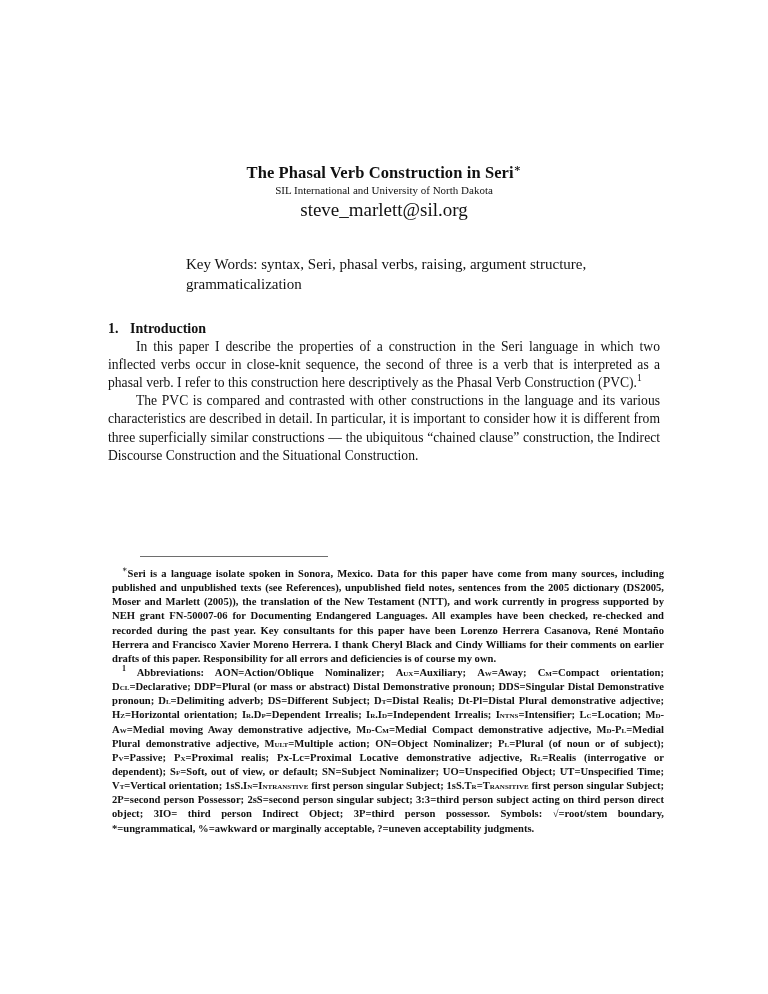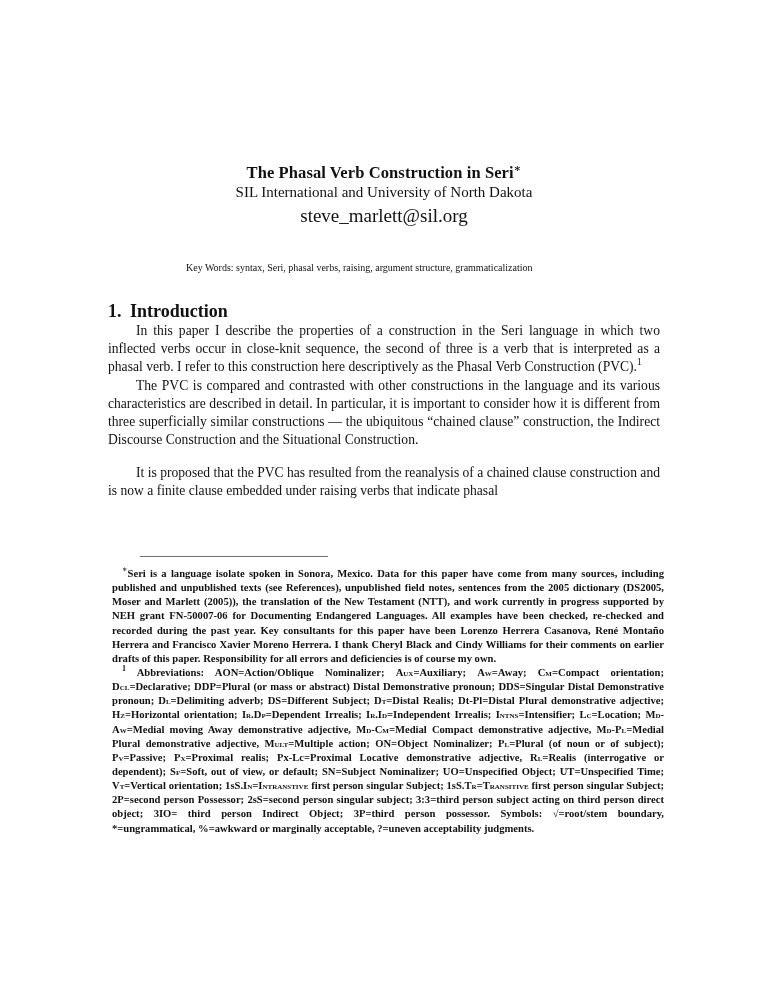--- a/index.html
+++ b/index.html
@@ -41,42 +41,42 @@
     line-height: 0;
   }
   .author-name {
     font-size: 13px;
     font-weight: bold;
     margin: 0;
     padding-top: 24px;
     line-height: 1.32;
   }
   .affiliation {
-    font-size: 15px;
+    font-size: 11px;
     margin: 0;
     line-height: 1.32;
   }
   .email {
     font-size: 19px;
     margin: 0;
     line-height: 1.32;
   }
   
   .keywords {
     margin: 0;
     padding: 33px 60px 0 78px;
-    font-size: 10px;
+    font-size: 15px;
     line-height: 1.30;
     text-align: left;
   }
   
   .section-heading {
     margin: 0;
     padding-top: 26px;
-    font-size: 18px;
+    font-size: 14px;
     font-weight: bold;
     line-height: 1.25;
   }
   .section-heading .num {
     display: inline-block;
     width: 22px;
   }
   
   .body-par {
     margin: 0;
@@ -138,21 +138,20 @@
   </div>
 
   <p class="keywords">Key Words: syntax, Seri, phasal verbs, raising, argument structure, grammaticalization</p>
 
   <h2 class="section-heading"><span class="num">1.</span><span>Introduction</span></h2>
 
   <p class="body-par"><span>In this paper I describe the properties of a construction in the Seri language in which two inflected verbs occur in close-knit sequence, the second of three is a verb that is interpreted as a phasal verb. I refer to this construction here descriptively as the Phasal Verb Construction (PVC).</span><sup class="fnmark">1</sup></p>
 
   <p class="body-par">The PVC is compared and contrasted with other constructions in the language and its various characteristics are described in detail. In particular, it is important to consider how it is different from three superficially similar constructions — the ubiquitous “chained clause” construction, the Indirect Discourse Construction and the Situational Construction.</p>
 
-  <p class="body-par spaced">It is proposed that the PVC has resulted from the reanalysis of a chained clause construction and is now a finite clause embedded under raising verbs that indicate phasal</p>
 
   <div class="footnote-area">
     <hr class="footnote-rule">
     <p class="footnote"><sup class="fnmark">∗</sup><span>Seri is a language isolate spoken in Sonora, Mexico. Data for this paper have come from many sources, including published and unpublished texts (see References), unpublished field notes, sentences from the 2005 dictionary (DS2005, Moser and Marlett (2005)), the translation of the New Testament (NTT), and work currently in progress  supported by NEH grant FN-50007-06 for Documenting Endangered Languages. All examples have been checked, re-checked and recorded during the past year. Key consultants for this paper have been Lorenzo Herrera Casanova, René Montaño Herrera and Francisco Xavier Moreno Herrera. I thank Cheryl Black and Cindy Williams for their comments on earlier drafts of this paper. Responsibility for all errors and deficiencies is of course my own.</span></p>
     <p class="footnote"><sup class="fnmark">1</sup><span id="fn1-body"><span> Abbreviations: AON=Action/Oblique Nominalizer; </span><span class="sc">Aux</span><span>=Auxiliary; </span><span class="sc">Aw</span><span>=Away; </span><span class="sc">Cm</span><span>=Compact orientation; </span><span class="sc">Dcl</span><span>=Declarative; DDP=Plural (or mass or abstract) Distal Demonstrative pronoun; DDS=Singular Distal Demonstrative pronoun; </span><span class="sc">Dl</span><span>=Delimiting adverb; DS=Different Subject; </span><span class="sc">Dt</span><span>=Distal Realis; Dt-Pl=Distal Plural demonstrative adjective; </span><span class="sc">Hz</span><span>=Horizontal orientation; </span><span class="sc">Ir.Dp</span><span>=Dependent Irrealis; </span><span class="sc">Ir.Id</span><span>=Independent Irrealis; </span><span class="sc">Intns</span><span>=Intensifier; </span><span class="sc">Lc</span><span>=Location; </span><span class="sc">Md-Aw</span><span>=Medial moving Away demonstrative adjective, </span><span class="sc">Md-Cm</span><span>=Medial Compact demonstrative adjective, </span><span class="sc">Md-Pl</span><span>=Medial Plural demonstrative adjective, </span><span class="sc">Mult</span><span>=Multiple action; ON=Object Nominalizer; </span><span class="sc">Pl</span><span>=Plural (of noun or of subject); </span><span class="sc">Pv</span><span>=Passive; </span><span class="sc">Px</span><span>=Proximal realis; Px-Lc=Proximal Locative demonstrative adjective, </span><span class="sc">Rl</span><span>=Realis (interrogative or dependent); </span><span class="sc">Sf</span><span>=Soft, out of view, or default; SN=Subject Nominalizer; UO=Unspecified Object; UT=Unspecified Time; </span><span class="sc">Vt</span><span>=Vertical orientation; 1sS.</span><span class="sc">In</span><span>=</span><span class="sc">Intranstive</span><span> first person singular Subject; 1sS.</span><span class="sc">Tr</span><span>=</span><span class="sc">Transitive</span><span> first person singular Subject; 2P=second person Possessor; 2sS=second person singular subject; 3:3=third person subject acting on third person direct object; 3IO= third person Indirect Object; 3P=third person possessor. Symbols: √=root/stem boundary, *=ungrammatical, %=awkward or marginally acceptable, ?=uneven acceptability judgments.</span></span></p>
   </div>
 
 </div>
 
 </body></html>

